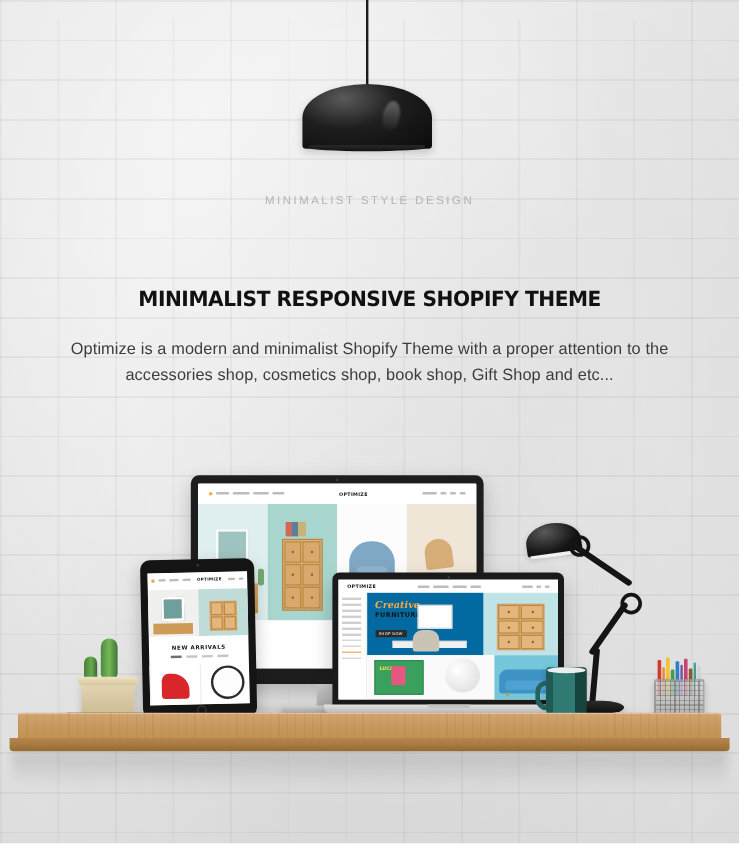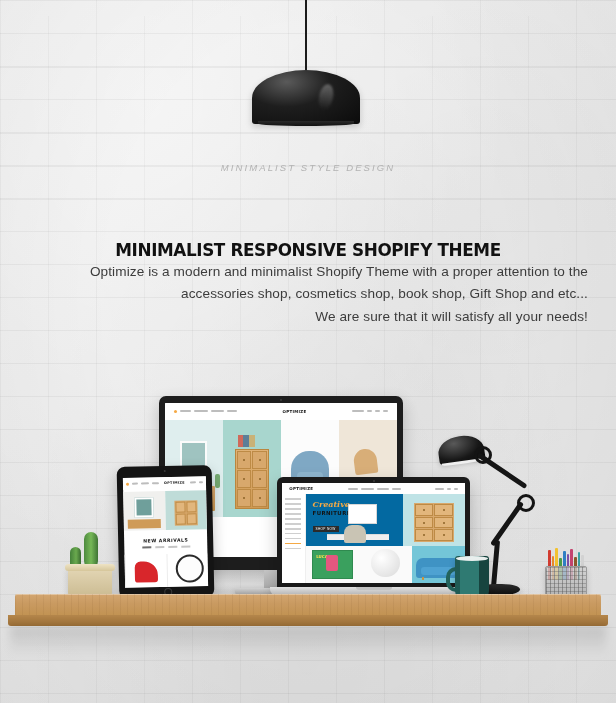--- a/index.html
+++ b/index.html
@@ -66,32 +66,32 @@
   }
   .logo .o-mark{
     display:inline-block;width:35px;height:35px;border-radius:50%;
     background:#111;position:relative;vertical-align:-5px;margin-right:1px;
   }
   .logo .o-mark i{position:absolute;left:9px;top:9px;width:17px;height:17px;
     border-radius:50%;background:#f5a945;}
   .logo .word{vertical-align:-1px;}
   .tagline{
     margin-top:7px;font-size:9.5px;letter-spacing:2.1px;color:#b2b2b2;
-    font-family:"Liberation Sans", sans-serif;font-weight:normal;font-style:italic;
+    font-family:"Liberation Sans", sans-serif;font-weight:normal;
   }
 
   
   .headline{
     position:absolute;left:0;right:0;top:240px;text-align:center;
     font-family:"DejaVu Sans", sans-serif;font-weight:bold;
     font-size:17.5px;letter-spacing:-0.4px;color:#111;
     transform:scaleX(.96);
   }
   .copy{
-    position:absolute;left:28px;right:28px;top:261px;text-align:right;
+    position:absolute;left:28px;right:28px;top:280px;text-align:center;
     font-size:13.6px;line-height:22px;color:#3c3c3c;letter-spacing:.1px;
   }
   .copy .line{display:block;}
   .copy .last{margin-top:1px;}
 
   
   .desk{position:absolute;left:15px;top:594px;width:586px;height:24px;}
   .desk .top{
     position:absolute;inset:0;
     background:linear-gradient(to bottom,#d3a670 0%,#c99a61 40%,#c0914f 100%);
@@ -354,21 +354,20 @@
   </div>
 
   <div class="logo-wrap">
     <div class="tagline">MINIMALIST STYLE DESIGN</div>
   </div>
 
   <div class="headline">MINIMALIST RESPONSIVE SHOPIFY THEME</div>
   <div class="copy">
     <span class="line">Optimize is a modern and minimalist Shopify Theme with a proper attention to the</span>
     <span class="line">accessories shop, cosmetics shop, book shop, Gift Shop and etc...</span>
-    <span class="line last">We are sure that it will satisfy all your needs!</span>
   </div>
 
   <div class="shadow-floor"></div>
 
   <div class="monitor">
     <div class="bezel">
       <div class="cam"></div>
       <div class="screen site">
         <div class="nav">
           <div class="grp">

